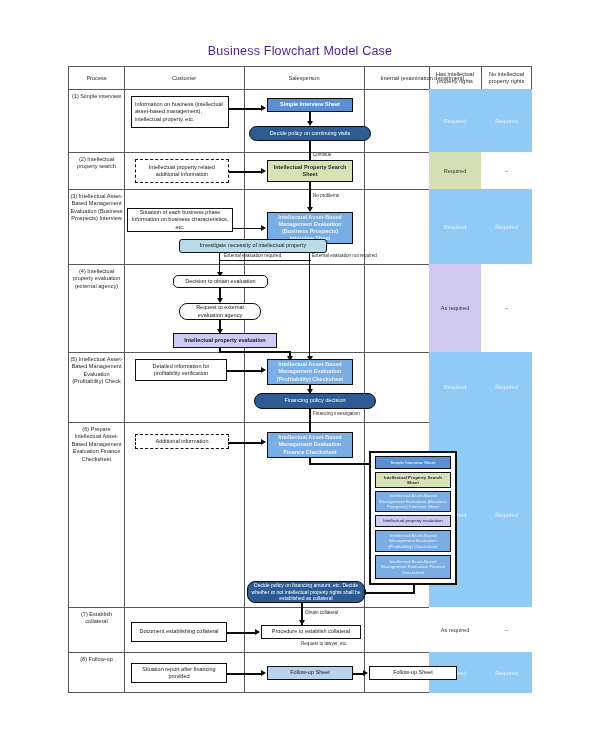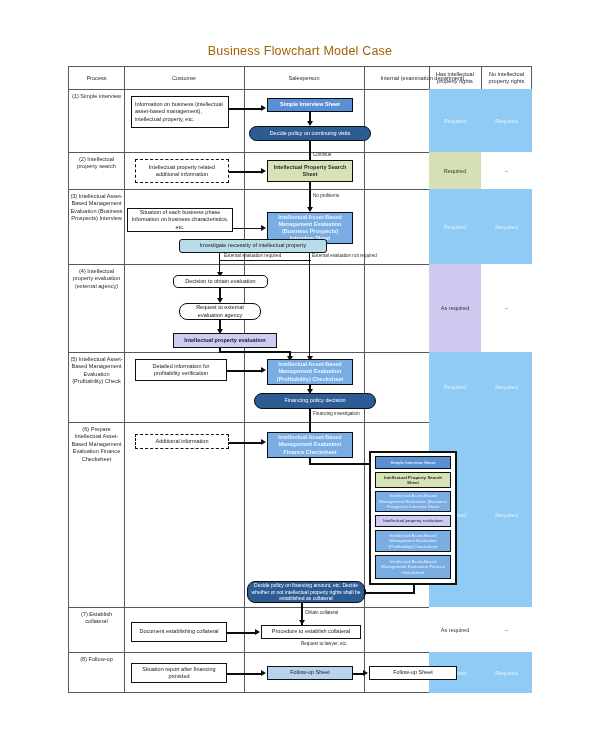--- a/index.html
+++ b/index.html
@@ -3,21 +3,21 @@
 <meta charset="utf-8">
 <style>
   html,body{margin:0;padding:0;background:#ffffff;}
   body{
     width:600px;height:730px;position:relative;overflow:hidden;
     font-family:"Liberation Sans","DejaVu Sans",sans-serif;
     color:#1a1a1a;
   }
   #page-title{
     position:absolute;left:0;top:44px;width:600px;text-align:center;
-    font-size:12.5px;color:#a16207;letter-spacing:.2px;
+    font-size:12.5px;color:#4c1d95;letter-spacing:.2px;
   }
   
   #chart{
     position:absolute;left:68px;top:66px;width:464px;height:627px;
     border:1px solid #58585c;box-sizing:border-box;
   }
   .vline{position:absolute;top:0;bottom:0;width:1px;background:#58585c;}
   .hline{position:absolute;left:0;right:0;height:1px;background:#58585c;}
   .colhead{
     position:absolute;top:0;height:22px;display:flex;align-items:center;

